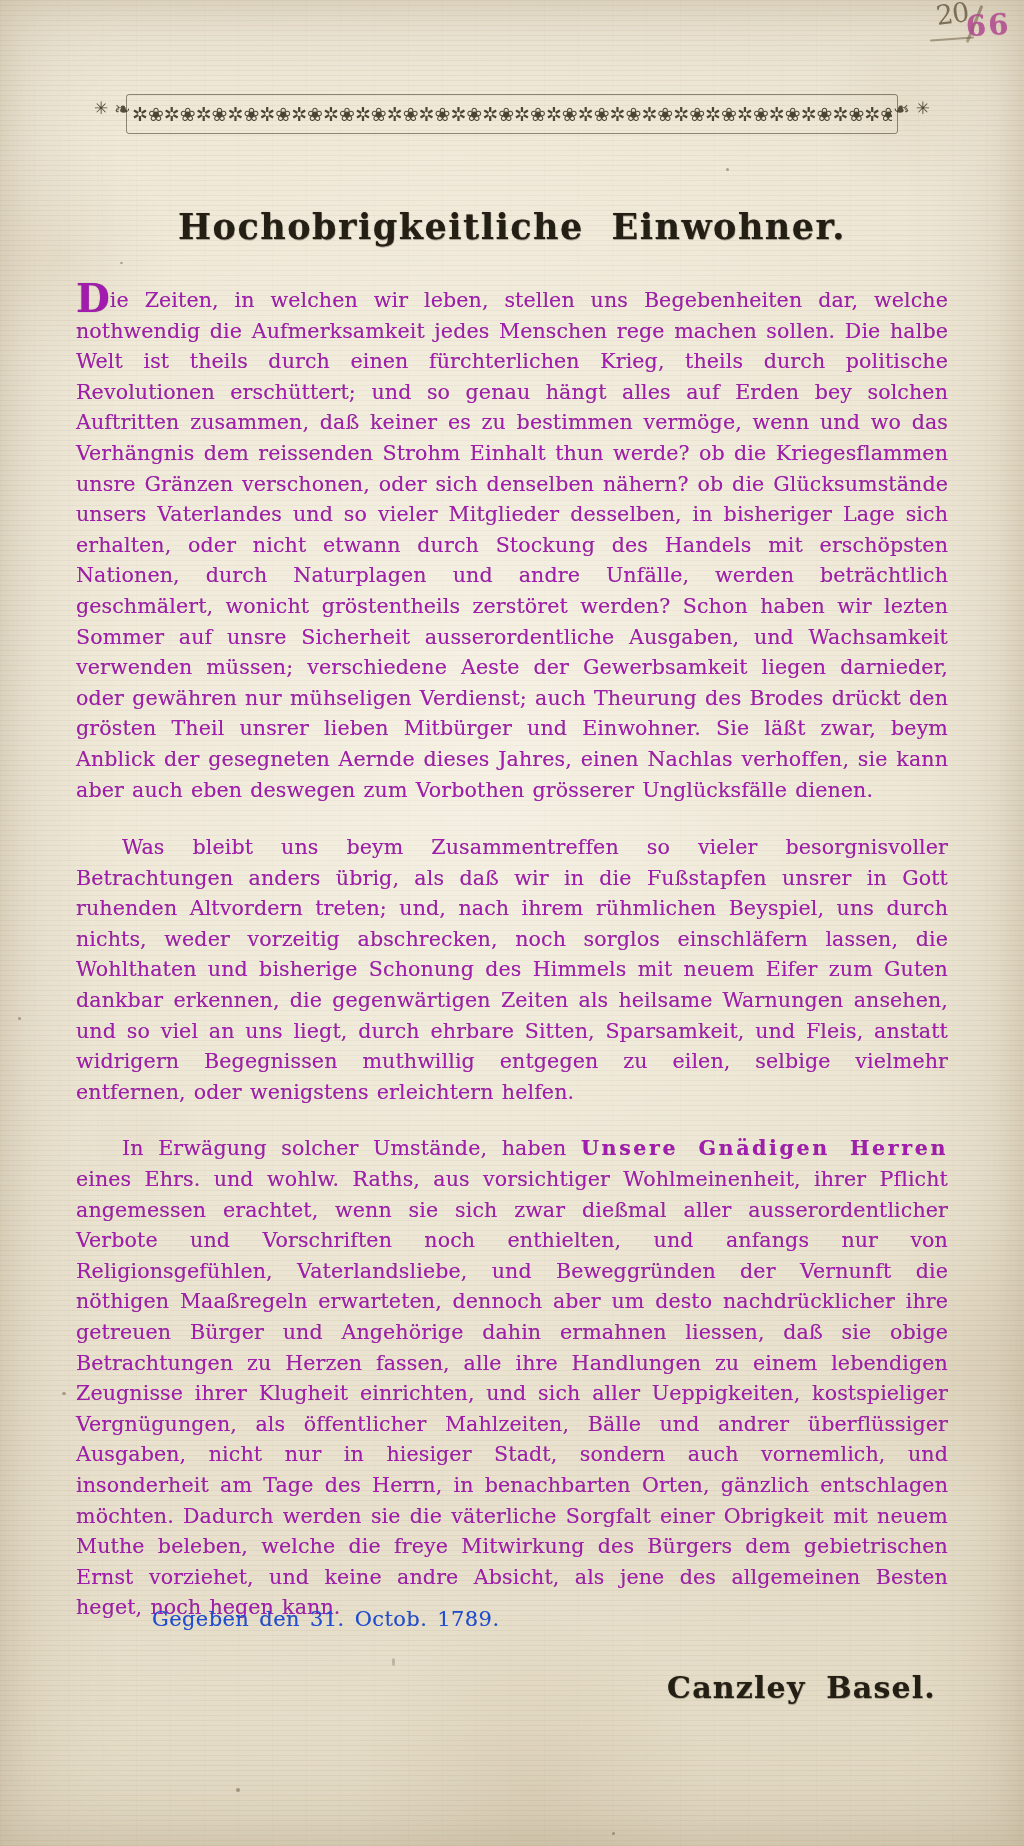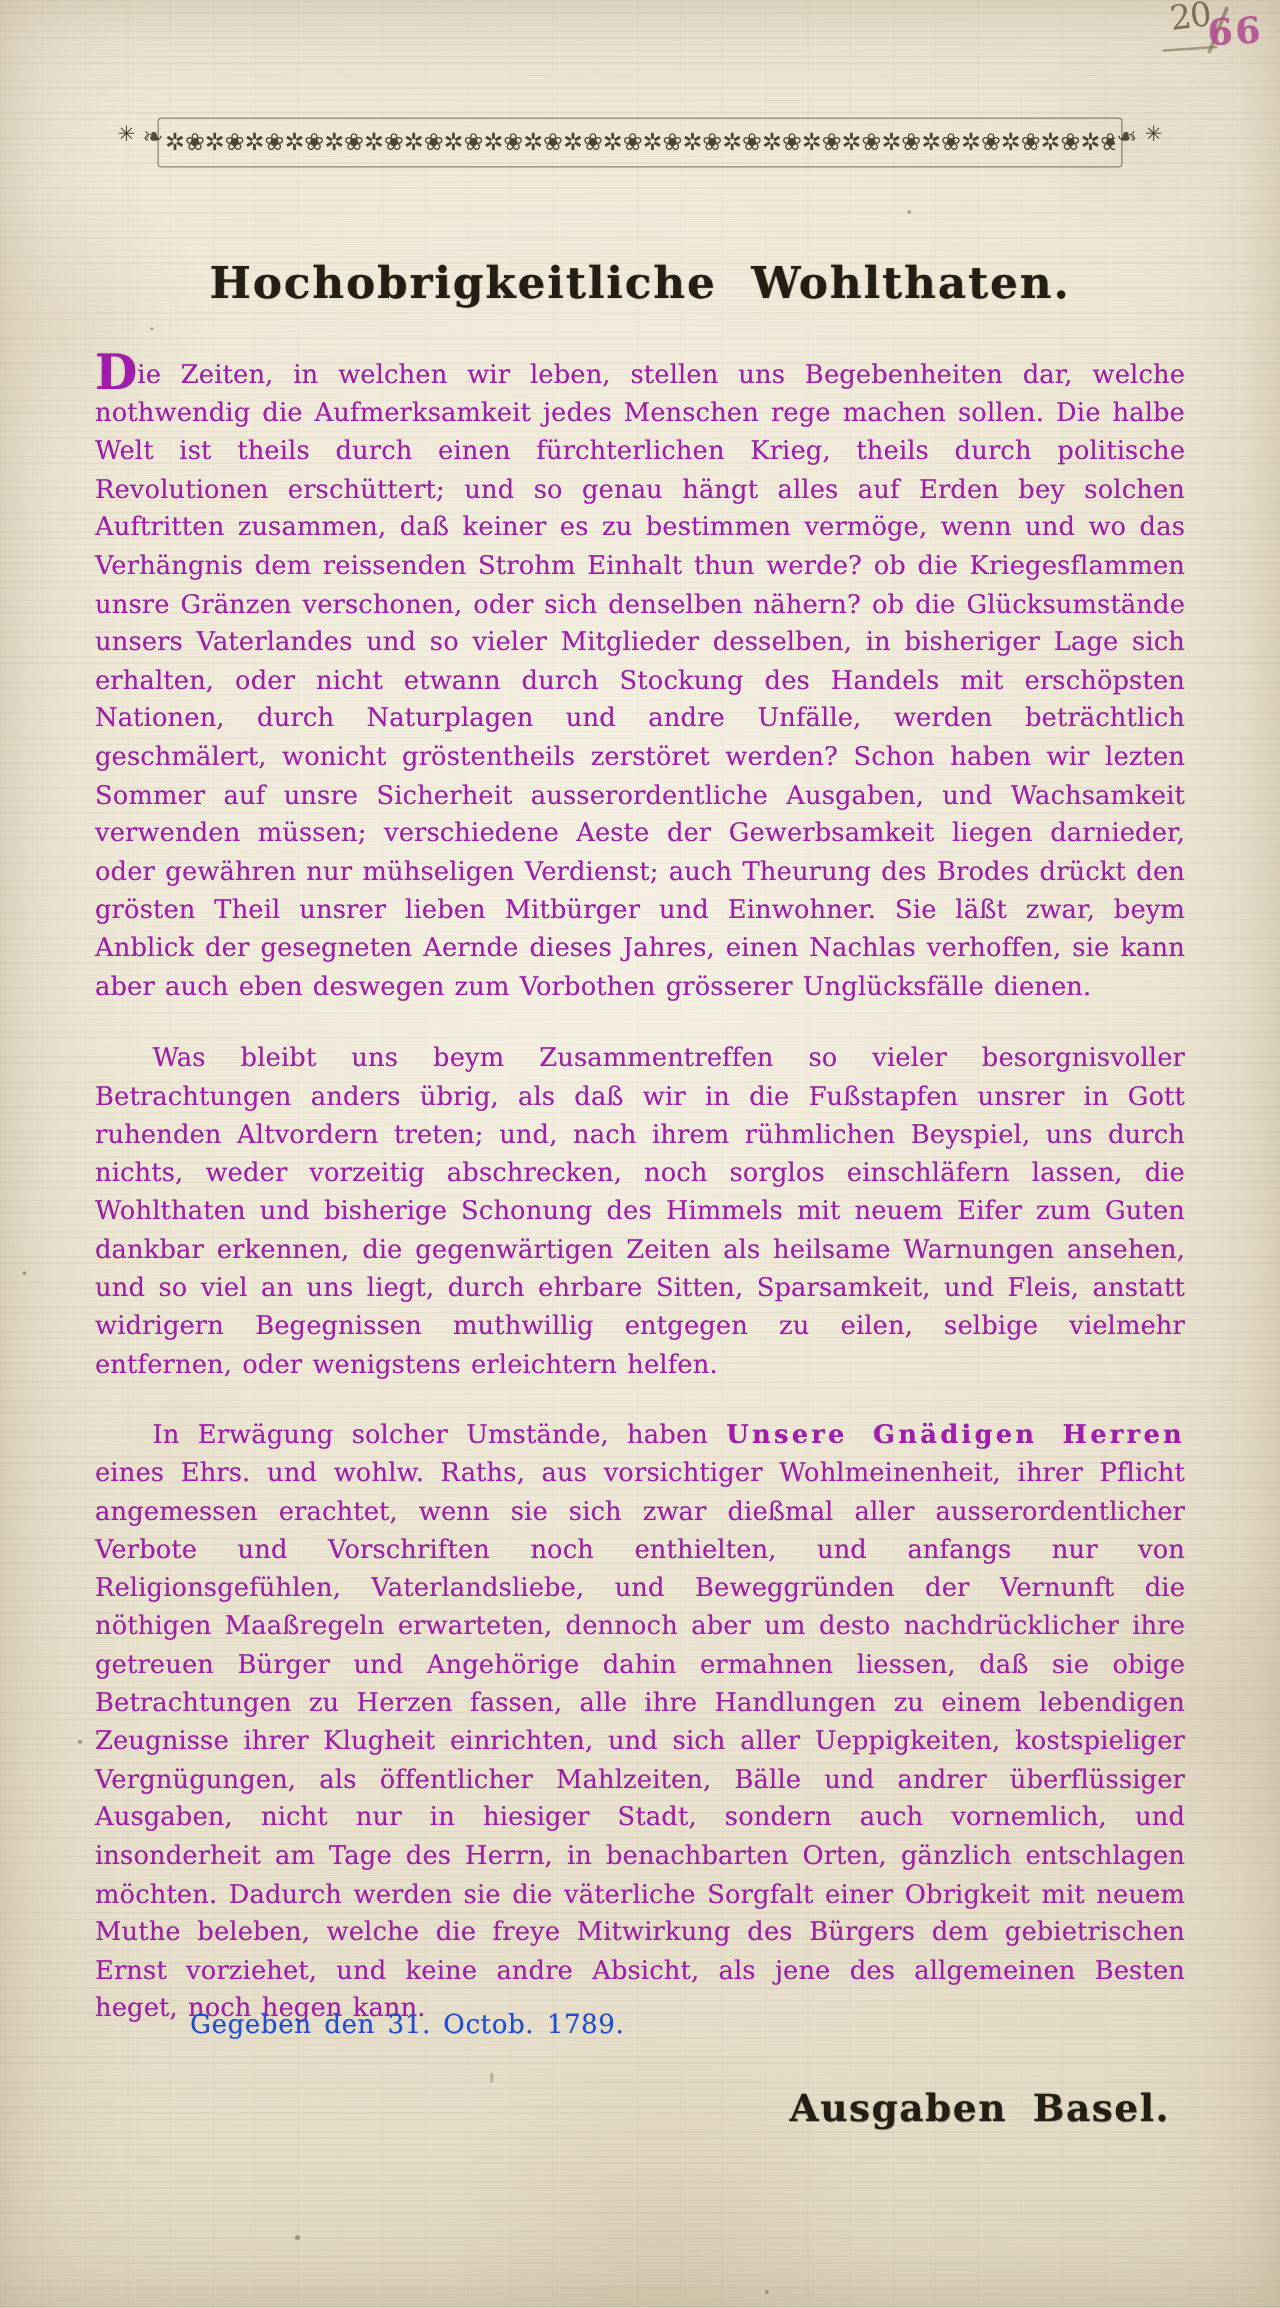--- a/index.html
+++ b/index.html
@@ -197,34 +197,34 @@
 
   <div id="ornament">
     <span class="orn-corner l">✳</span>
     <span class="orn-corner r">✳</span>
     <span class="orn-tail l">❧</span>
     <span class="orn-tail r">❧</span>
     <div class="orn-frame"></div>
     <div class="orn-band">✲❀✲❀✲❀✲❀✲❀✲❀✲❀✲❀✲❀✲❀✲❀✲❀✲❀✲❀✲❀✲❀✲❀✲❀✲❀✲❀✲❀✲❀✲❀✲❀✲❀✲❀✲❀✲❀✲❀✲❀✲❀✲❀✲❀✲❀✲❀✲❀✲❀✲❀✲❀✲❀</div>
   </div>
 
-  <div id="title">Hochobrigkeitliche Wohlthaten.</div>
+  <div id="title">Hochobrigkeitliche Einwohner.</div>
 
   <div id="body">
 
     <p class="para p1"><span class="dropcap">D</span><span>ie Zeiten, in welchen wir leben, stellen uns Begebenheiten dar, welche nothwendig die Aufmerksamkeit jedes Menschen rege machen sollen. Die halbe Welt ist theils durch einen fürchterlichen Krieg, theils durch politische Revolutionen erschüttert; und so genau hängt alles auf Erden bey solchen Auftritten zusammen, daß keiner es zu bestimmen vermöge, wenn und wo das Verhängnis dem reissenden Strohm Einhalt thun werde? ob die Kriegesflammen unsre Gränzen verschonen, oder sich denselben nähern? ob die Glücksumstände unsers Vaterlandes und so vieler Mitglieder desselben, in bisheriger Lage sich erhalten, oder nicht etwann durch Stockung des Handels mit erschöpsten Nationen, durch Naturplagen und andre Unfälle, werden beträchtlich geschmälert, wonicht gröstentheils zerstöret werden? Schon haben wir lezten Sommer auf unsre Sicherheit ausserordentliche Ausgaben, und Wachsamkeit verwenden müssen; verschiedene Aeste der Gewerbsamkeit liegen darnieder, oder gewähren nur mühseligen Verdienst; auch Theurung des Brodes drückt den grösten Theil unsrer lieben Mitbürger und Einwohner. Sie läßt zwar, beym Anblick der gesegneten Aernde dieses Jahres, einen Nachlas verhoffen, sie kann aber auch eben deswegen zum Vorbothen grösserer Unglücksfälle dienen.</span></p>
 
     <p class="para indent"><span>Was bleibt uns beym Zusammentreffen so vieler besorgnisvoller Betrachtungen anders übrig, als daß wir in die Fußstapfen unsrer in Gott ruhenden Altvordern treten; und, nach ihrem rühmlichen Beyspiel, uns durch nichts, weder vorzeitig abschrecken, noch sorglos einschläfern lassen, die Wohlthaten und bisherige Schonung des Himmels mit neuem Eifer zum Guten dankbar erkennen, die gegenwärtigen Zeiten als heilsame Warnungen ansehen, und so viel an uns liegt, durch ehrbare Sitten, Sparsamkeit, und Fleis, anstatt widrigern Begegnissen muthwillig entgegen zu eilen, selbige vielmehr entfernen, oder wenigstens erleichtern helfen.</span></p>
 
     <p class="para indent"><span>In Erwägung solcher Umstände, haben </span><span class="emph strong">Unsere Gnädigen Herren</span><span> eines Ehrs. und wohlw. Raths, aus vorsichtiger Wohlmeinenheit, ihrer Pflicht angemessen erachtet, wenn sie sich zwar dießmal aller ausserordentlicher Verbote und Vorschriften noch enthielten, und anfangs nur von Religionsgefühlen, Vaterlandsliebe, und Beweggründen der Vernunft die nöthigen Maaßregeln erwarteten, dennoch aber um desto nachdrücklicher ihre getreuen Bürger und Angehörige dahin ermahnen liessen, daß sie obige Betrachtungen zu Herzen fassen, alle ihre Handlungen zu einem lebendigen Zeugnisse ihrer Klugheit einrichten, und sich aller Ueppigkeiten, kostspieliger Vergnügungen, als öffentlicher Mahlzeiten, Bälle und andrer überflüssiger Ausgaben, nicht nur in hiesiger Stadt, sondern auch vornemlich, und insonderheit am Tage des Herrn, in benachbarten Orten, gänzlich entschlagen möchten. Dadurch werden sie die väterliche Sorgfalt einer Obrigkeit mit neuem Muthe beleben, welche die freye Mitwirkung des Bürgers dem gebietrischen Ernst vorziehet, und keine andre Absicht, als jene des allgemeinen Besten heget, noch hegen kann.</span></p>
 
   </div>
 
   <div id="dateline">Gegeben den 31. Octob. 1789.</div>
-  <div id="signature">Ausgaben Basel.</div>
+  <div id="signature">Canzley Basel.</div>
 
   <span class="speck" style="left:18px;top:1017px;width:3px;height:3px;"></span>
   <span class="speck" style="left:62px;top:1392px;width:4px;height:3px;"></span>
   <span class="speck" style="left:392px;top:1658px;width:3px;height:8px;opacity:.6;"></span>
   <span class="speck" style="left:726px;top:168px;width:3px;height:3px;"></span>
   <span class="speck" style="left:236px;top:1788px;width:4px;height:4px;"></span>
   <span class="speck" style="left:889px;top:1298px;width:3px;height:3px;"></span>
   <span class="speck" style="left:120px;top:262px;width:3px;height:2px;"></span>
   <span class="speck" style="left:612px;top:1832px;width:3px;height:3px;"></span>
 </div>

